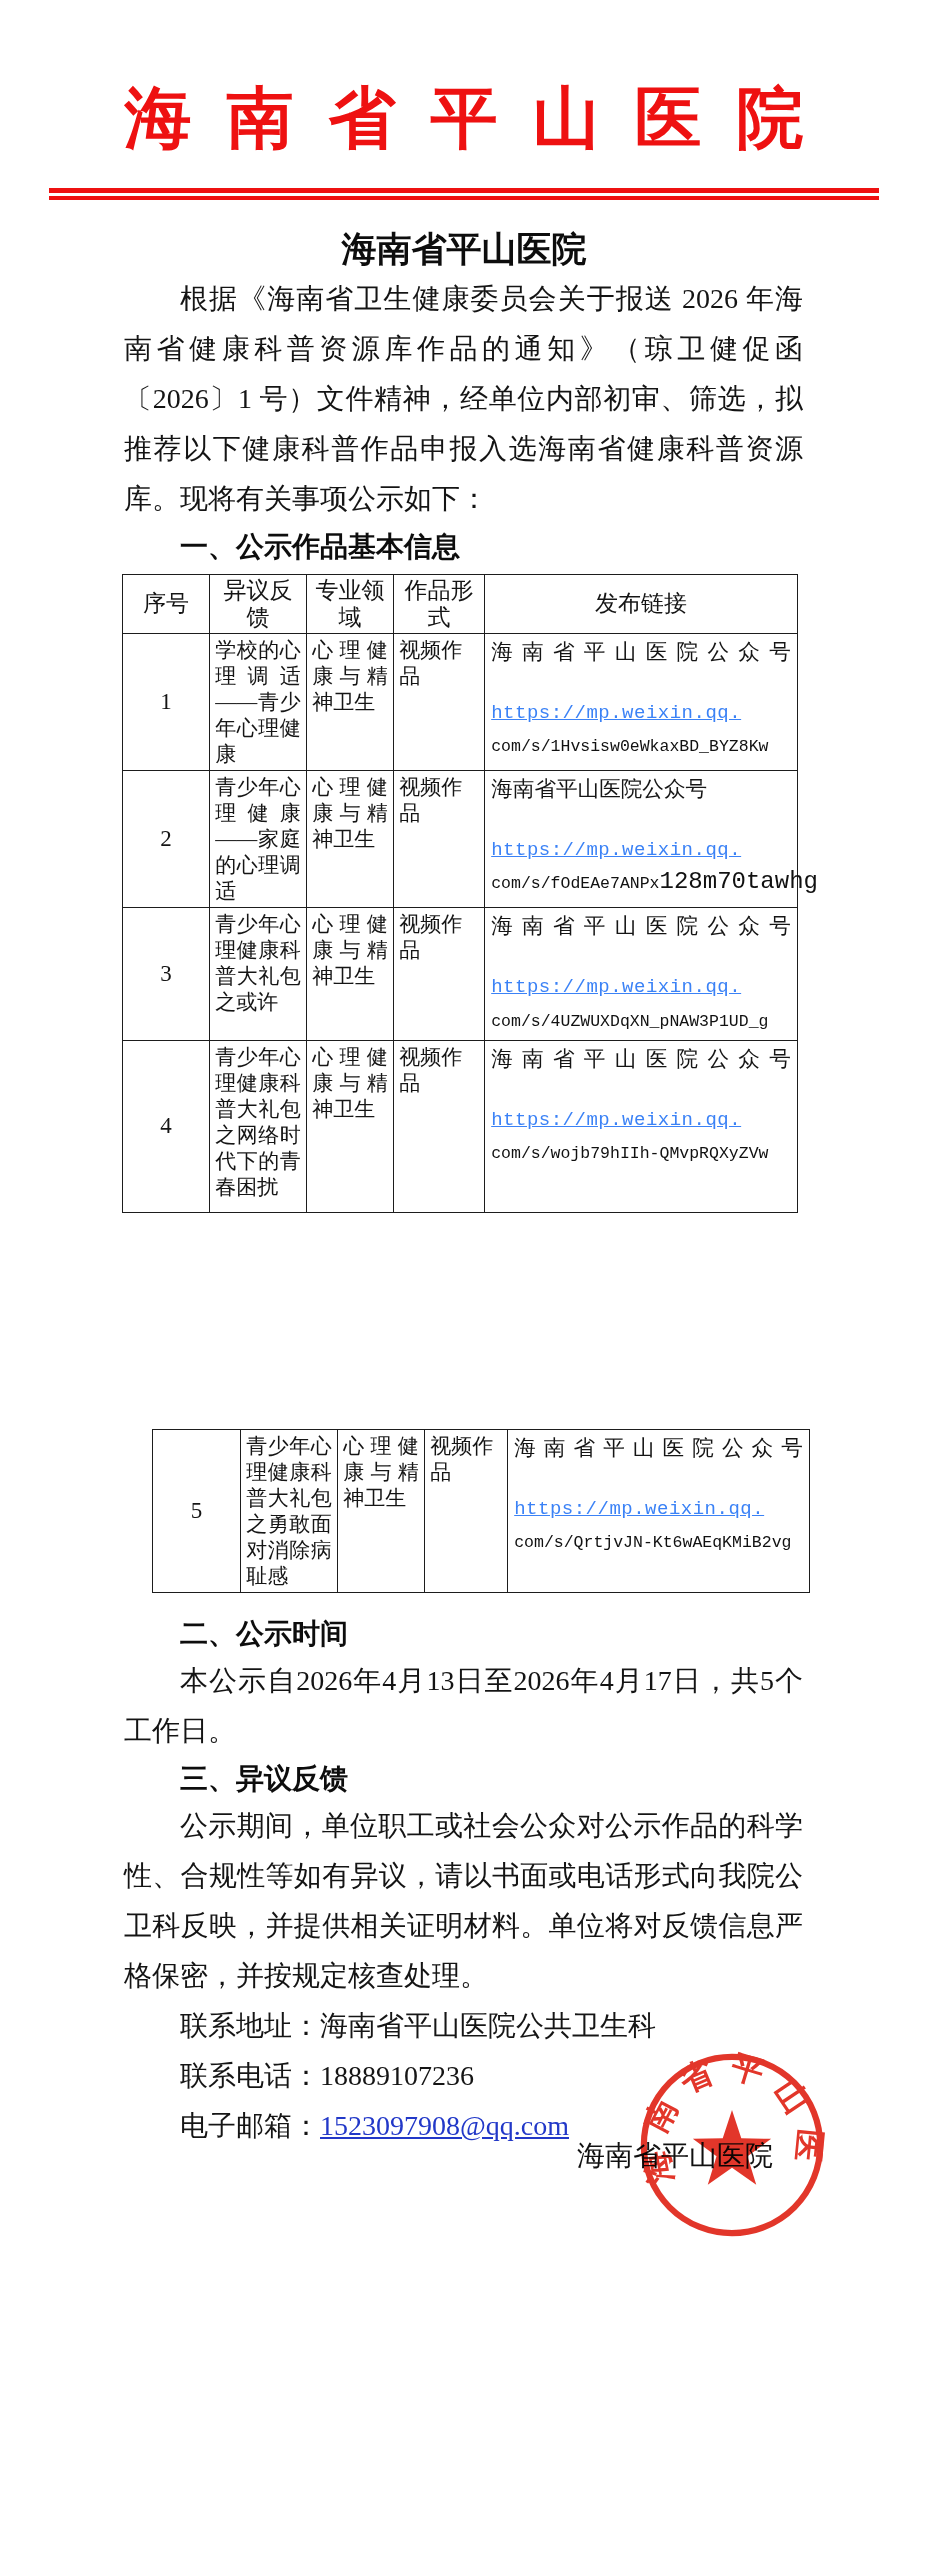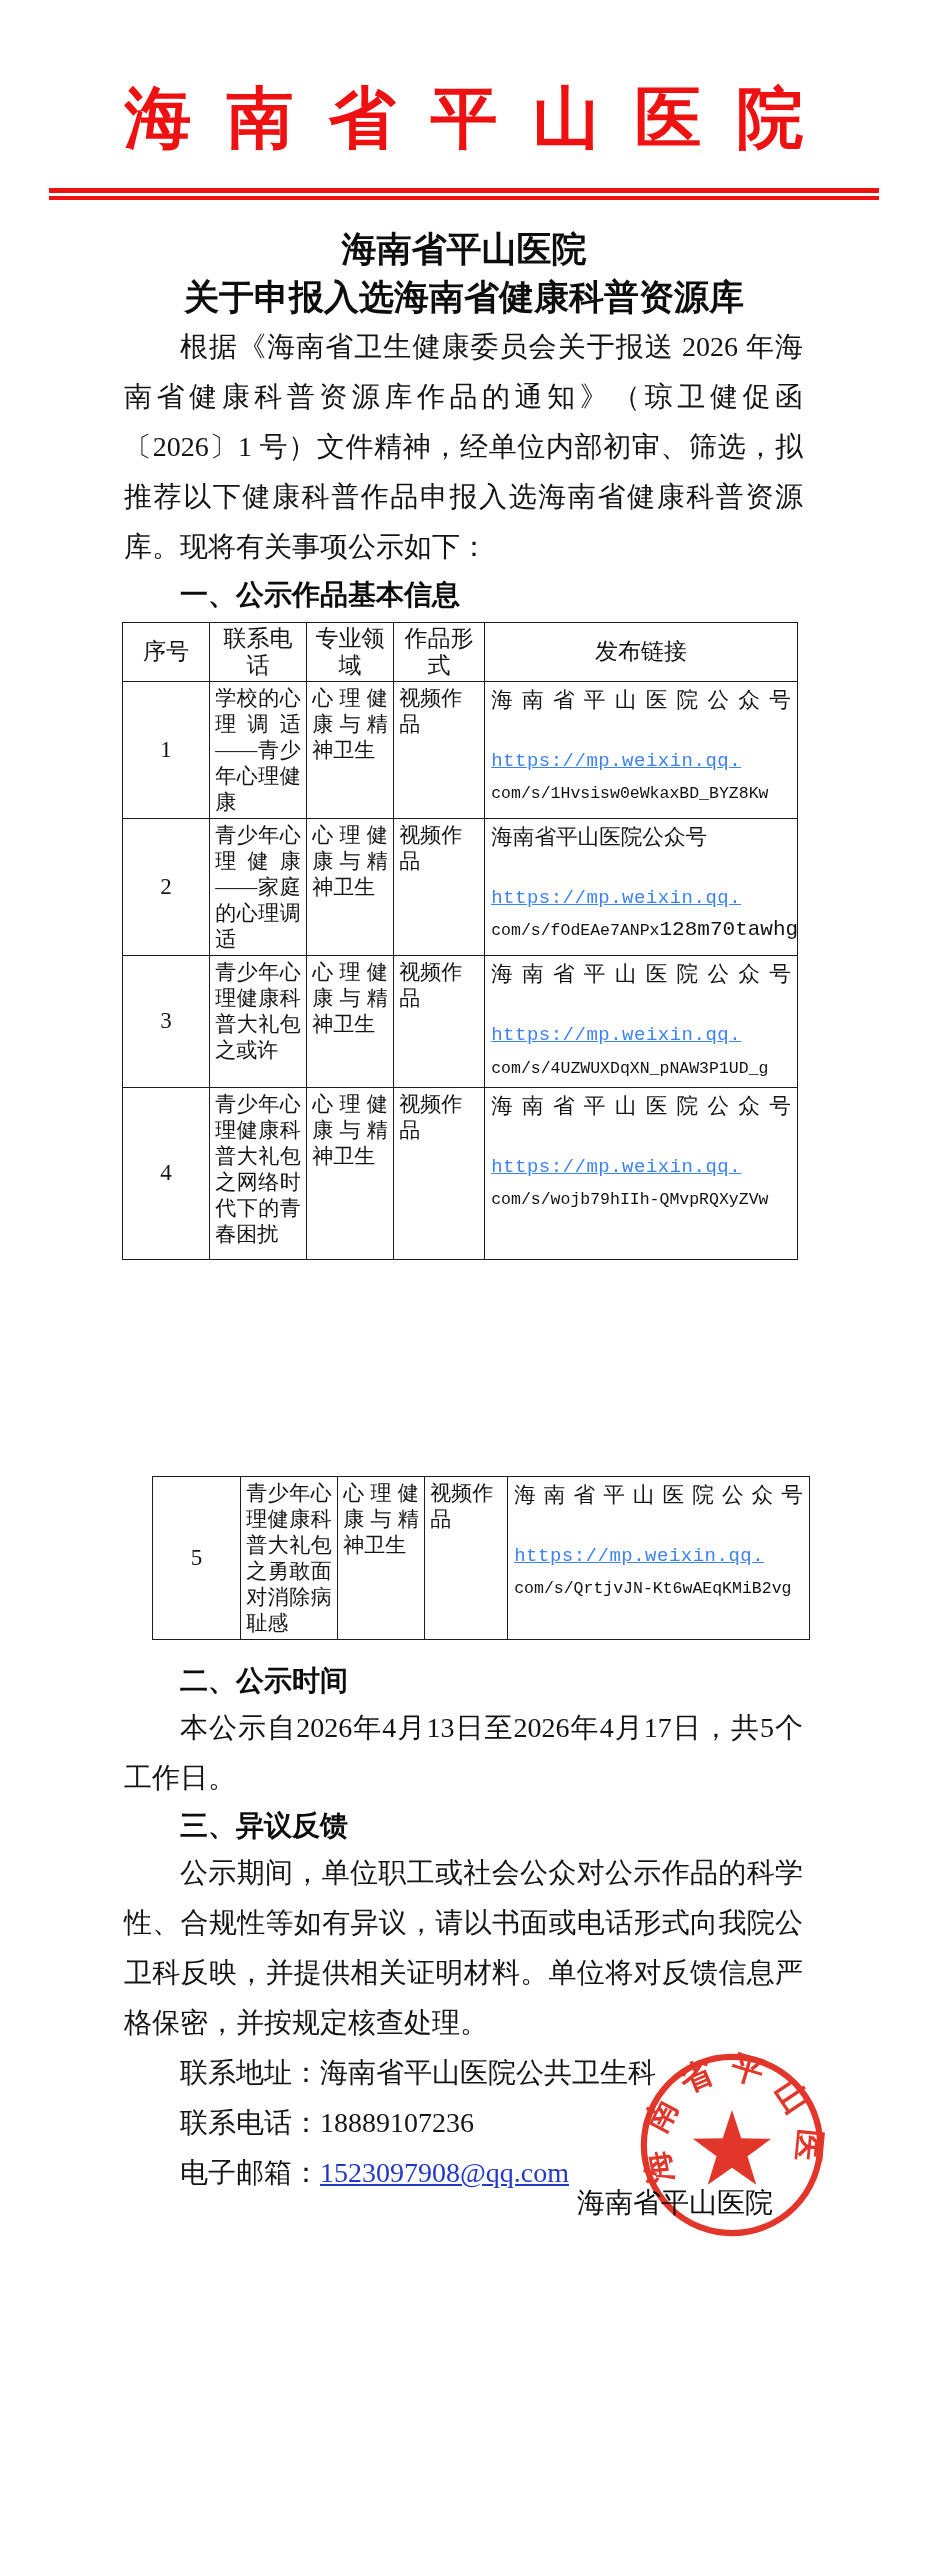--- a/index.html
+++ b/index.html
@@ -49,59 +49,58 @@
   .channel.compact{text-align:left;text-align-last:left;}
   a.wx{
     display:inline-block;color:#3b82f6;text-decoration:underline;
     font-family:"Liberation Mono","DejaVu Sans Mono",monospace;
     font-size:19px;letter-spacing:0.5px;cursor:pointer;margin-top:32px;
   }
   .code{
     font-family:"Liberation Mono","DejaVu Sans Mono",monospace;
     font-size:16.5px;color:#111;white-space:nowrap;margin-top:2.1px;
   }
-  .code-lg{font-size:21px;text-align:right;}
+  .code-lg{font-size:24px;text-align:right;}
   
   .contact-line{margin:0 125px 0 124px;font-size:28px;line-height:50px;
     text-indent:2em;white-space:nowrap;}
   a.email{color:#2238c8;text-decoration:underline;cursor:pointer;}
   
   .sign-block{margin:-20.6px 155px 0 0;text-align:right;font-size:28px;
     line-height:50px;color:#101010;position:relative;z-index:1;}
   
   .seal{position:absolute;left:633px;top:2046px;width:198px;height:198px;
     mix-blend-mode:multiply;opacity:.92;z-index:2;pointer-events:none;}
 </style>
 </head>
 <body>
 
 <div class="banner">海南省平山医院</div>
 <div class="rule"></div>
 
 <div class="doc-title">
   <div>海南省平山医院</div>
-  <div>关于申报入选海南省健康科普资源库</div>
 </div>
 
 <p class="para indent">根据《海南省卫生健康委员会关于报送 2026 年海南省健康科普资源库作品的通知》（琼卫健促函〔2026〕1 号）文件精神，经单位内部初审、筛选，拟推荐以下健康科普作品申报入选海南省健康科普资源库。现将有关事项公示如下：</p>
 
 <div class="sec-heading">一、公示作品基本信息</div>
 
 <table class="t1">
   <colgroup>
       <col style="width:87px">
       <col style="width:97px">
       <col style="width:87px">
       <col style="width:91px">
       <col style="width:313px">
     </colgroup>
   <tbody>
       <tr class="hdr">
     <th>序号</th>
-    <th>联系电话</th>
+    <th>异议反馈</th>
     <th>专业领域</th>
     <th>作品形式</th>
     <th>发布链接</th>
   </tr>
   <tr class="r1">
     <td class="c-no">1</td>
     <td class="c-name">学校的心理调适——青少年心理健康</td>
     <td class="c-field">心理健康与精神卫生</td>
     <td class="c-form">视频作品</td>
     <td class="c-link">

